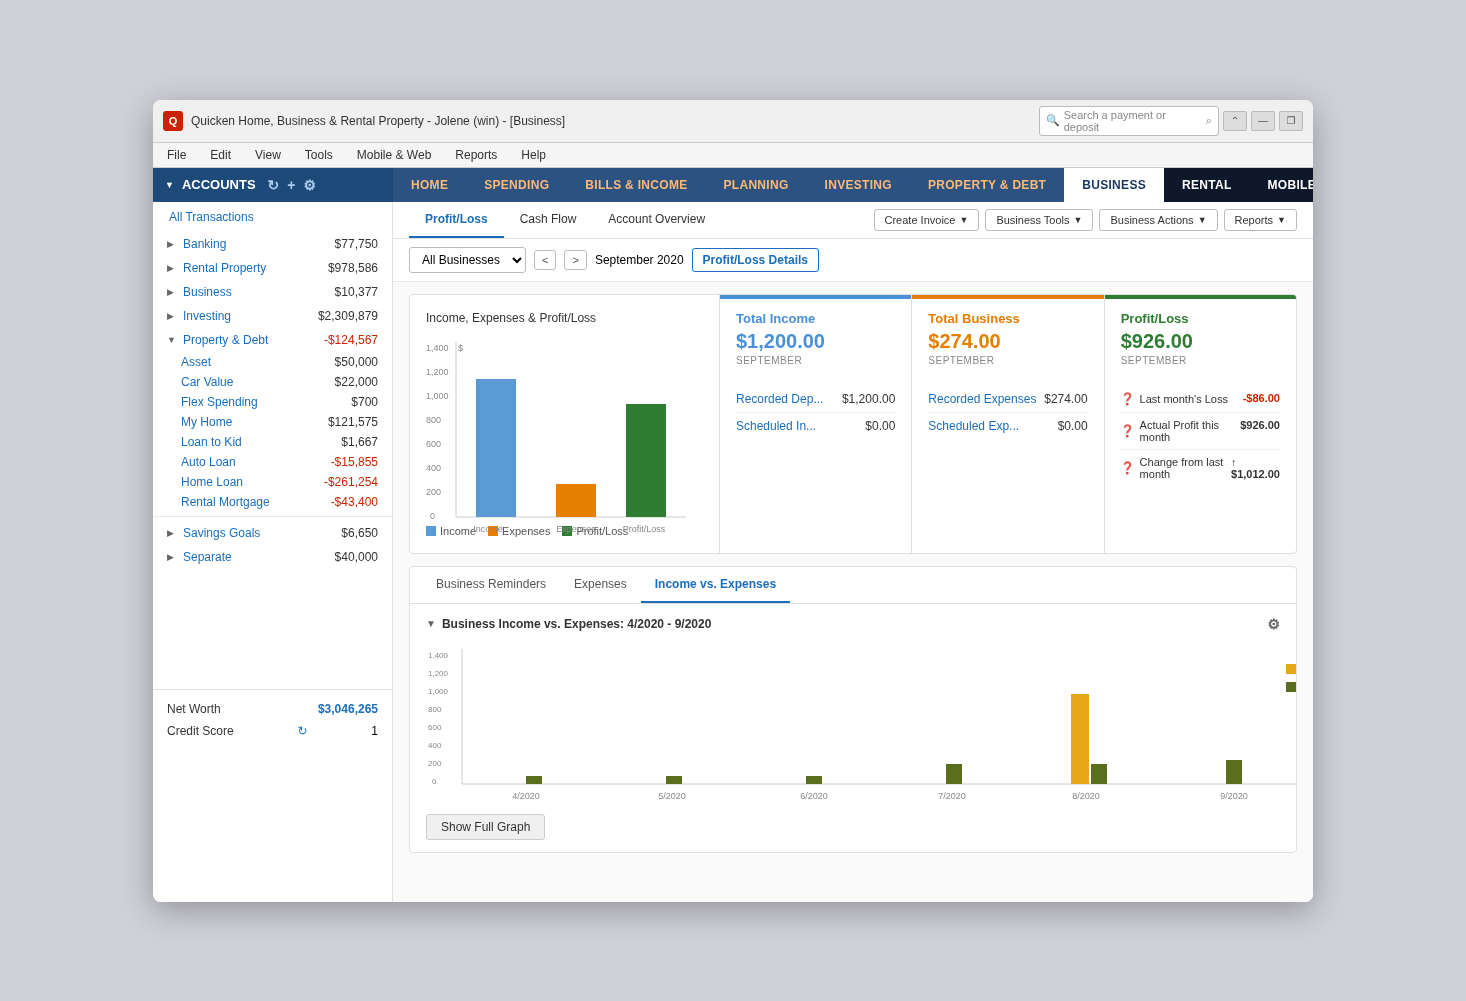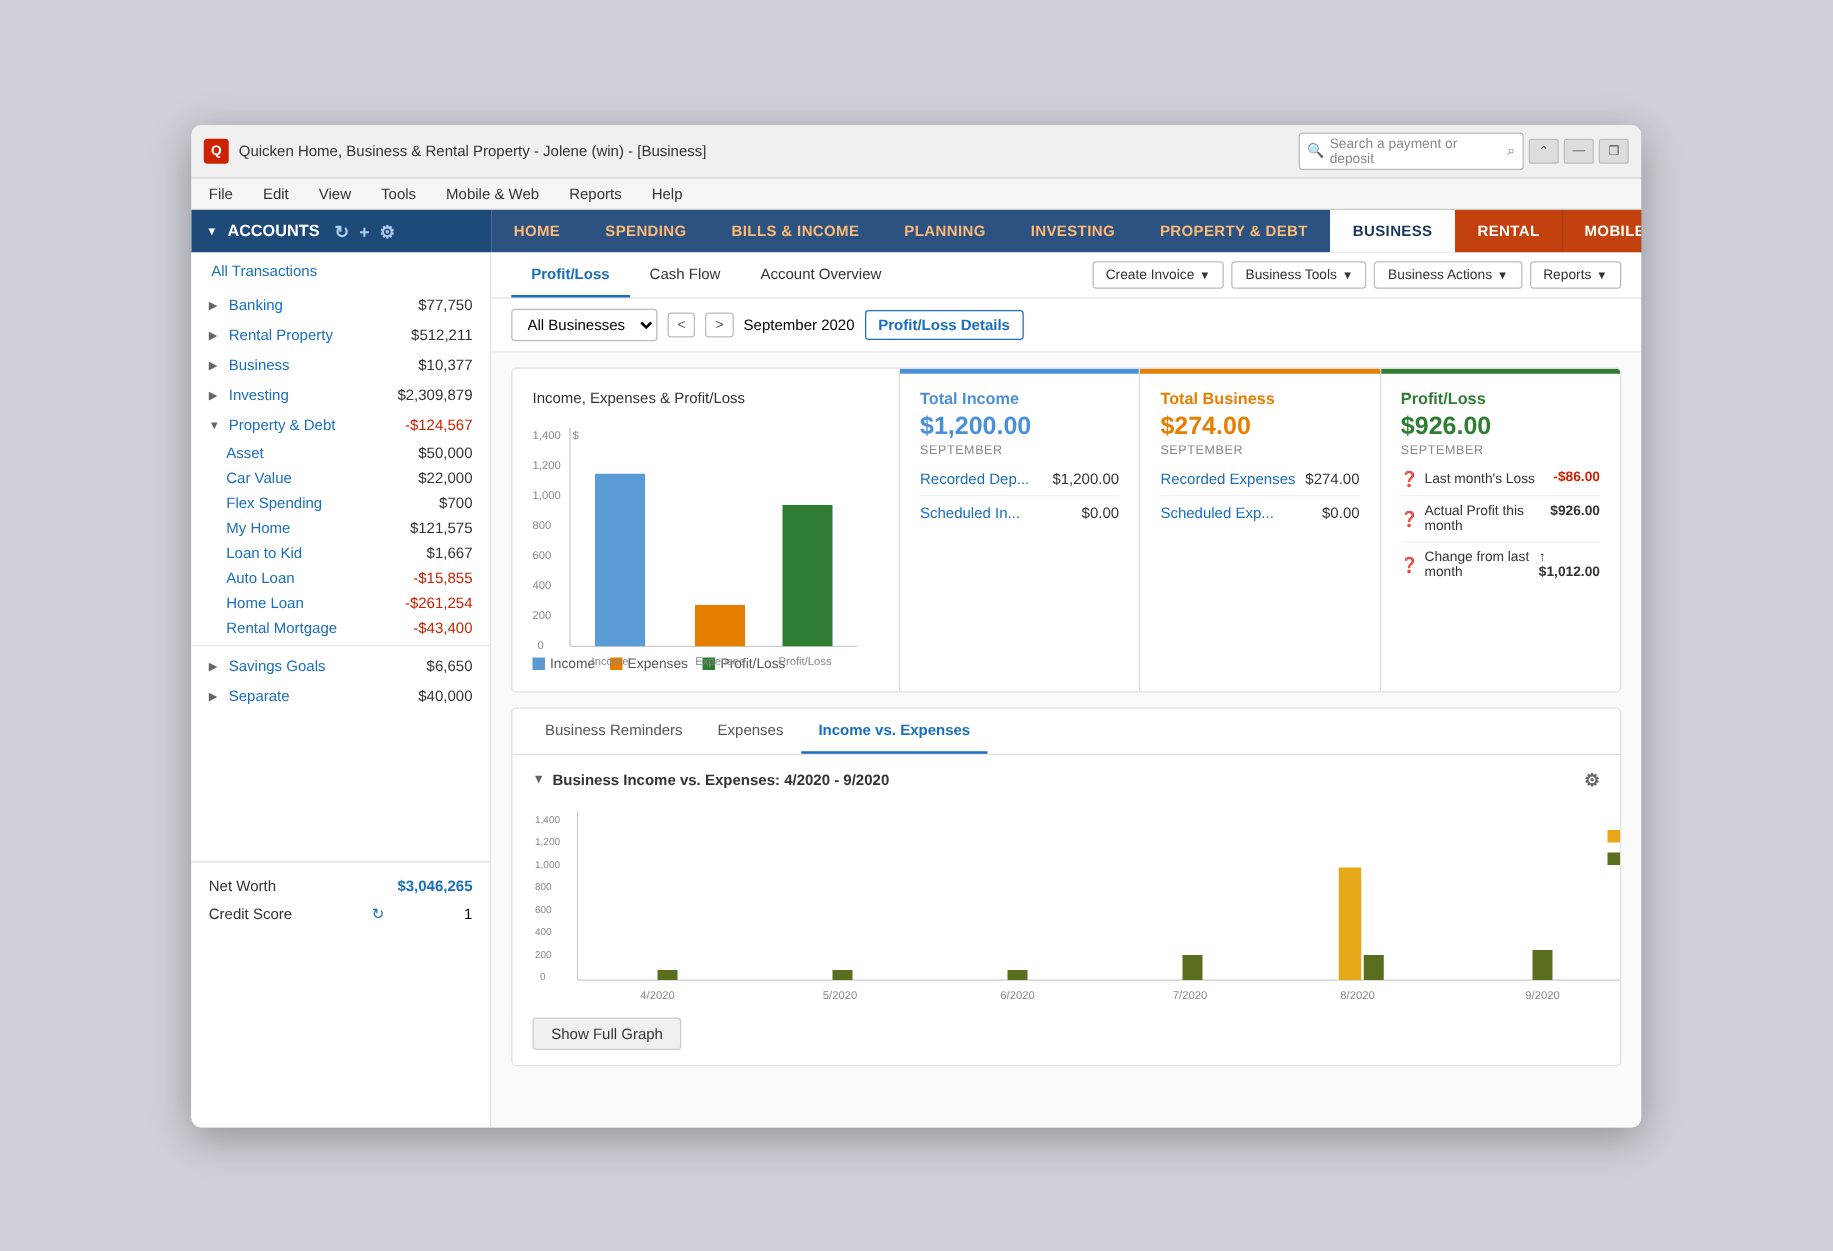--- a/index.html
+++ b/index.html
@@ -75,21 +75,21 @@
       font-weight: 600;
       cursor: pointer;
       letter-spacing: 0.3px;
       white-space: nowrap;
       display: flex; align-items: center;
     }
     .nav-tab.active {
       background: white;
       color: #1a365d;
     }
-    .nav-tab.rental { background: #c2410c; color: white; }
+    .nav-tab.rental { background: #0f172a; color: white; }
     .accounts-header {
       background: #1e4a7a;
       color: white;
       display: flex;
       align-items: center;
       gap: 8px;
       padding: 8px 12px;
       font-size: 13px;
       font-weight: bold;
     }
@@ -292,21 +292,21 @@
     .stats-amount {
       font-size: 20px;
       font-weight: bold;
       margin-bottom: 2px;
     }
     .stats-period {
       font-size: 10px;
       color: #888;
       text-transform: uppercase;
       letter-spacing: 0.5px;
-      margin-bottom: 4px;
+      margin-bottom: 20px;
     }
     .stats-row {
       display: flex;
       justify-content: space-between;
       align-items: center;
       padding: 6px 0;
       border-bottom: 1px solid #f0f0f0;
       font-size: 12px;
     }
     .stats-row:last-child { border-bottom: none; }
@@ -464,21 +464,21 @@
       <div class="sidebar-all-transactions">All Transactions</div>
 
       <div class="sidebar-item">
         <span class="arrow">▶</span>
         <span class="label">Banking</span>
         <span class="amount">$77,750</span>
       </div>
       <div class="sidebar-item">
         <span class="arrow">▶</span>
         <span class="label">Rental Property</span>
-        <span class="amount">$512,211</span>
+        <span class="amount">$978,586</span>
       </div>
       <div class="sidebar-item">
         <span class="arrow">▶</span>
         <span class="label">Business</span>
         <span class="amount">$10,377</span>
       </div>
       <div class="sidebar-item">
         <span class="arrow">▶</span>
         <span class="label">Investing</span>
         <span class="amount">$2,309,879</span>

